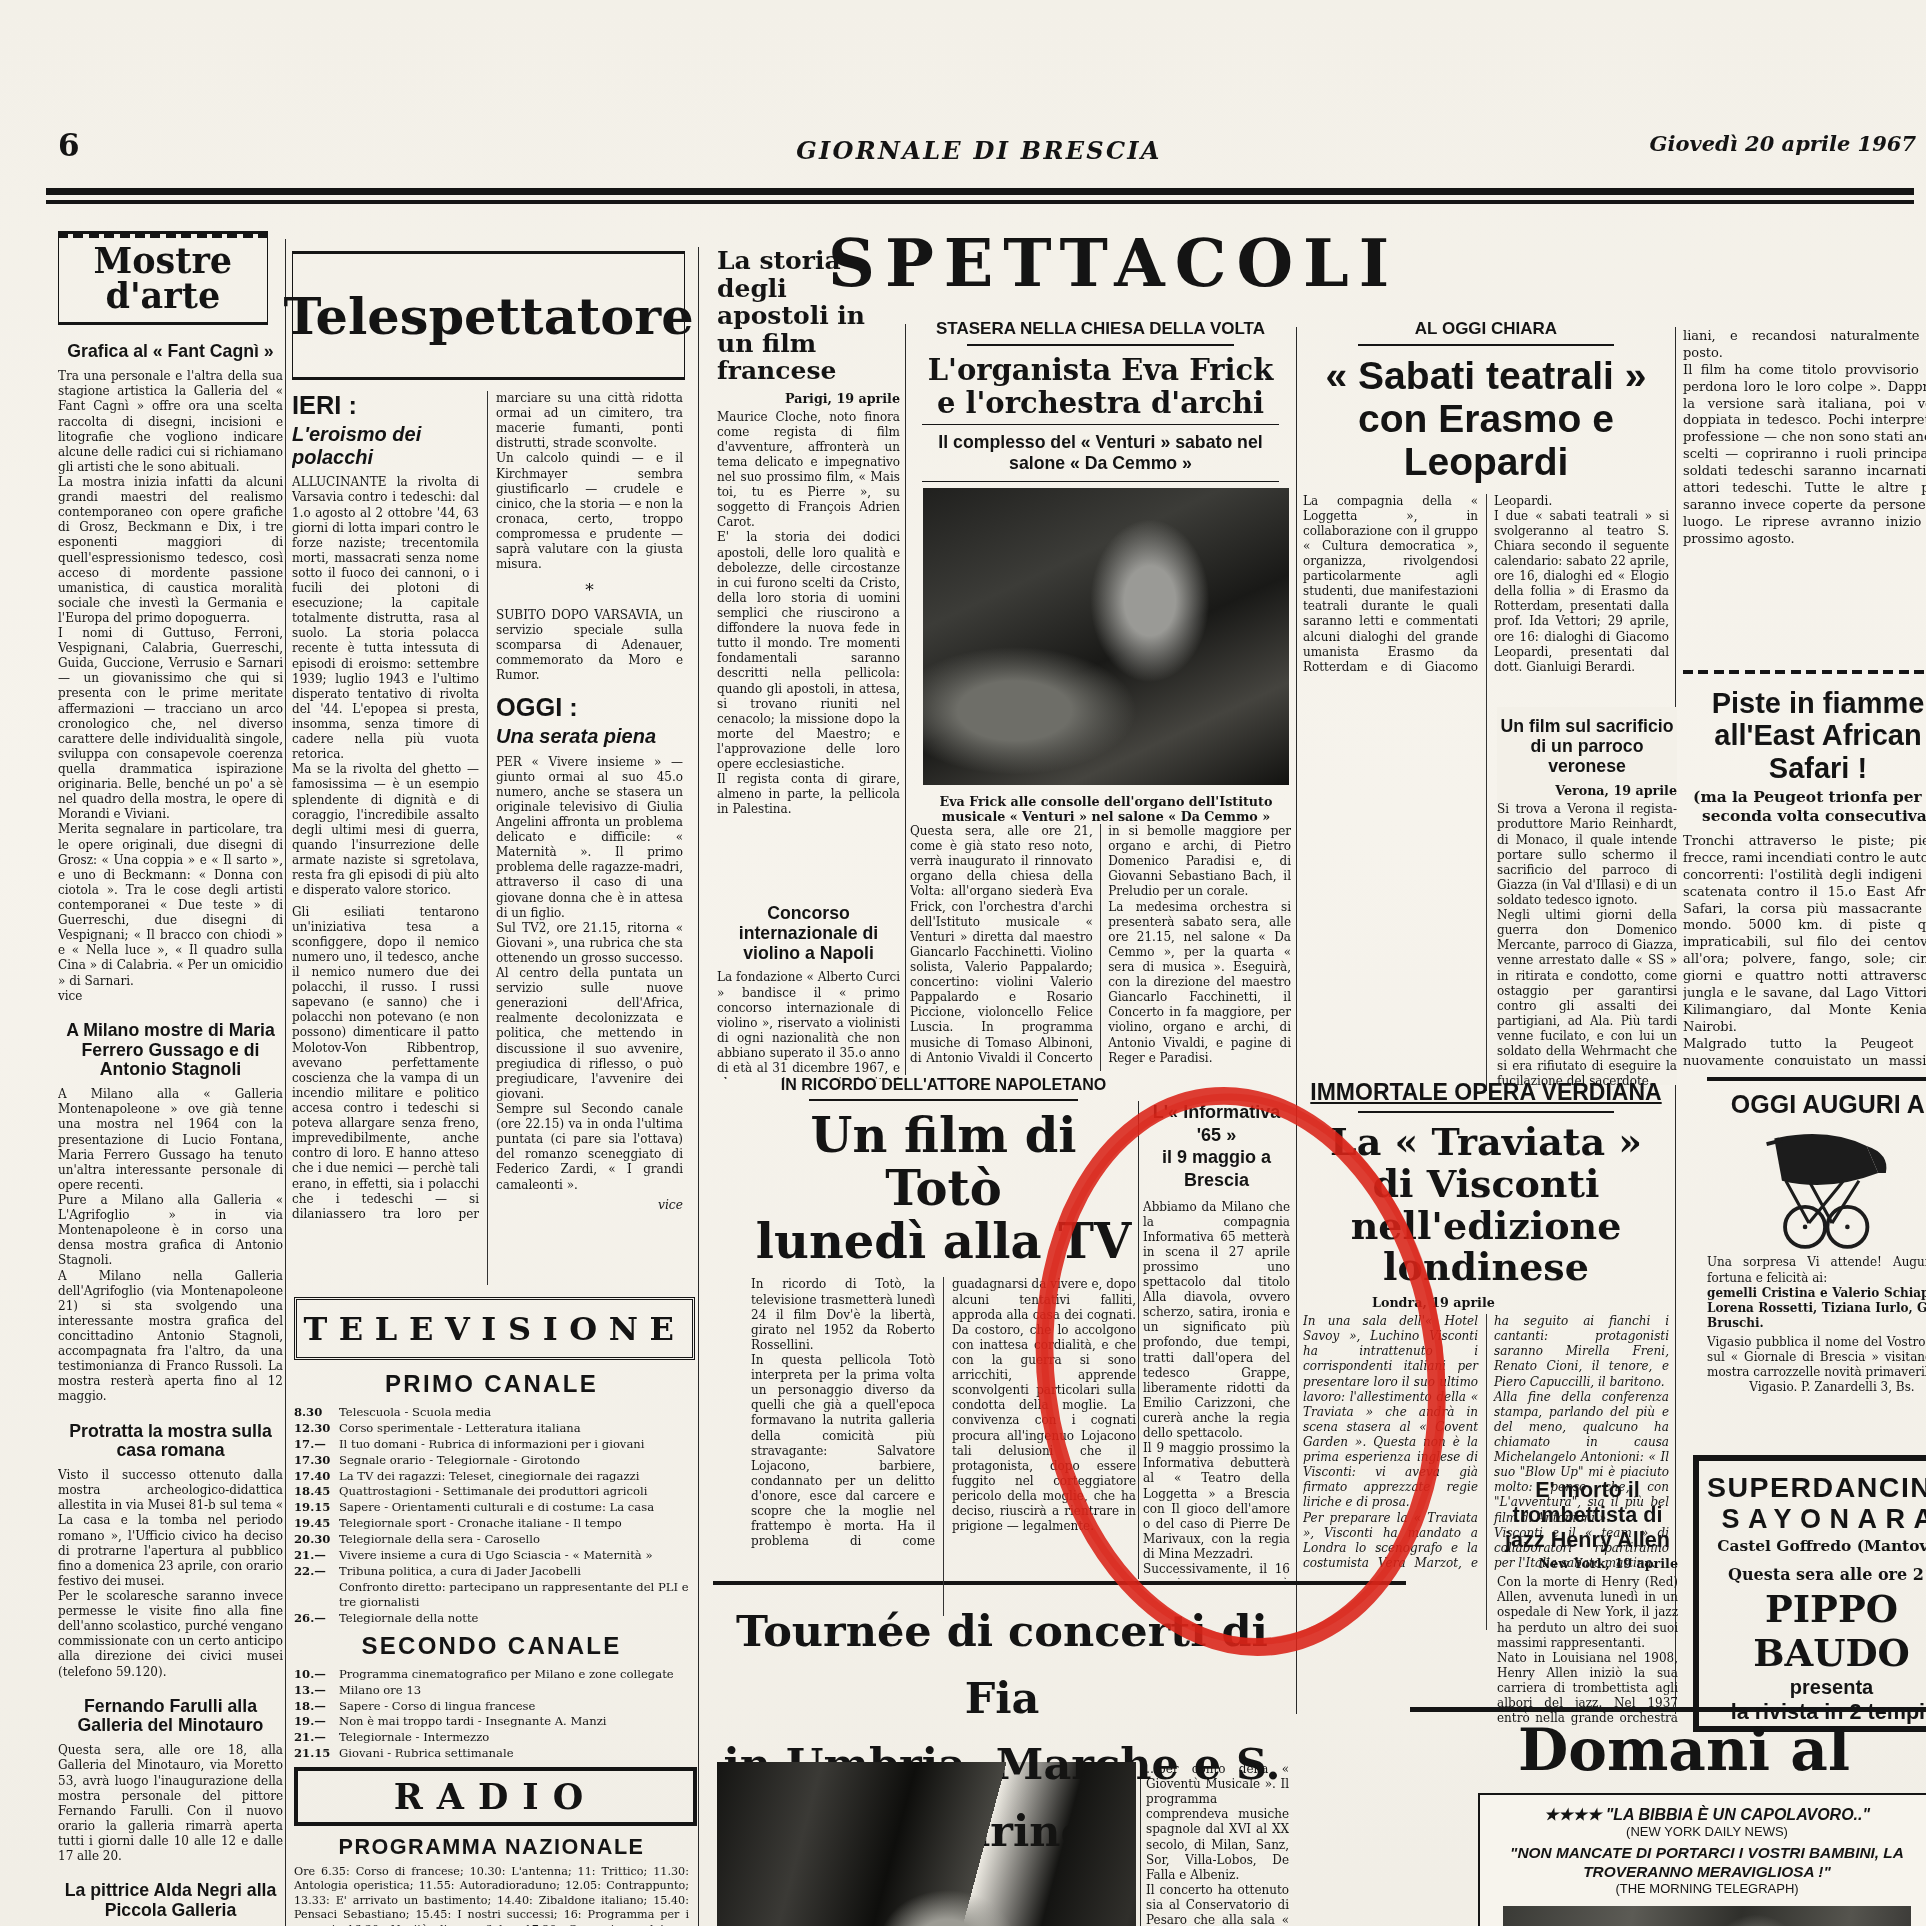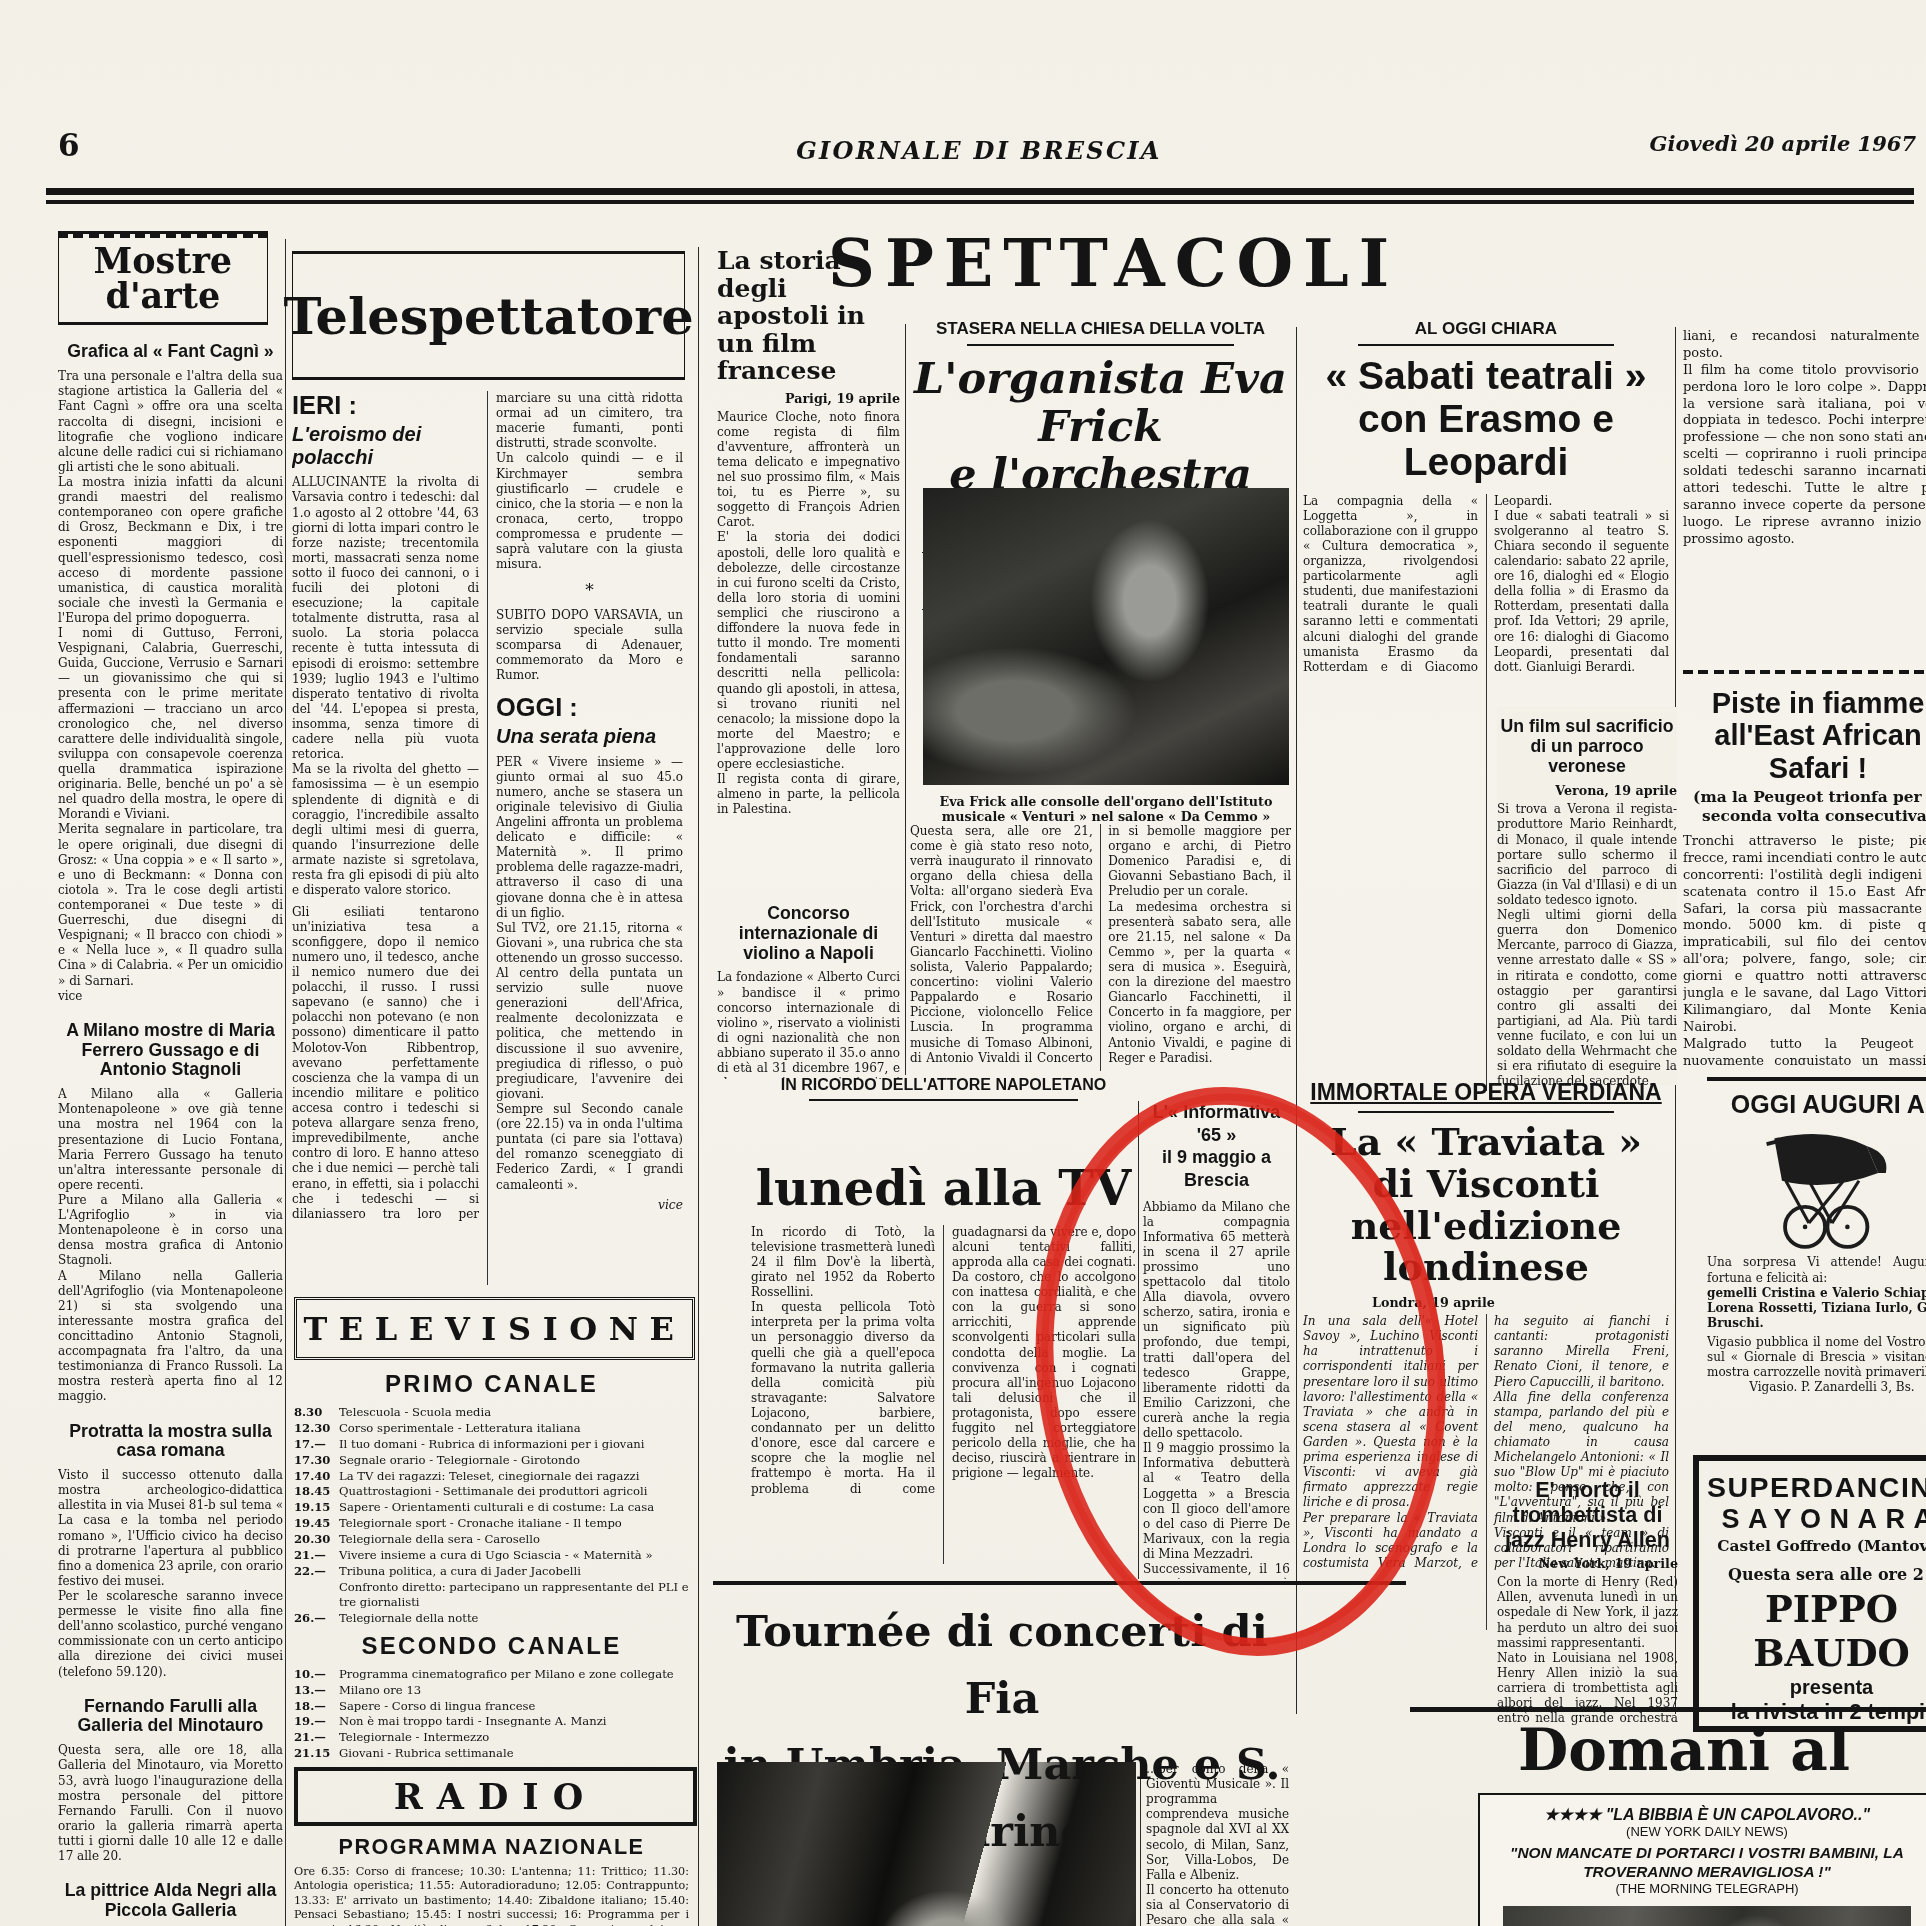--- a/index.html
+++ b/index.html
@@ -53,21 +53,21 @@
   #radio-area{left:294px;top:1827px;width:395px;height:270px;}
   .radio-h{text-align:center;font-family:"Liberation Sans",sans-serif;font-weight:bold;font-size:21.6px;letter-spacing:1.5px;margin:7px 0 4.6px;}
   .radio-p{font-size:11.2px;line-height:1.3;}
   
   #apostoli{left:717px;top:247px;width:183px;height:639px;}
   #apostoli h2{font-size:25px;line-height:1.1;text-align:left;margin:0 0 6.2px;font-weight:bold;}
   #violino{left:717px;top:894px;width:183px;height:185px;}
   
   #frick{left:910px;top:319px;width:381px;height:763px;}
   #frick .kicker{font-size:17px;}
-  #frick h1{font-size:43px;line-height:1.12;font-style:italic;margin:7.7px 0 5.4px;}
+  #frick h1{font-size:29px;line-height:1.12;margin:7.7px 0 5.4px;}
   #frick .deck{font-family:"Liberation Sans",sans-serif;font-weight:bold;font-size:17.7px;text-align:center;border-top:1.9px solid #151515;border-bottom:1.9px solid #151515;padding:7px 0;margin:4.6px 11.6px;}
   #frick-photo{left:923px;top:488px;width:366px;height:297px;background:
      radial-gradient(ellipse 85px 116px at 62% 38%, #9a9a96 0 30%, transparent 70%),
      radial-gradient(ellipse 162px 85px at 25% 75%, #6e6e68 0 35%, transparent 75%),
      linear-gradient(155deg,#20201e 0%,#3c3c38 30%,#191917 55%,#45443f 78%,#121210 100%);}
   #frick-cap{left:917px;top:794px;width:378px;font-weight:bold;font-size:12.7px;text-align:center;}
   #frick-body{left:910px;top:824px;width:381px;height:247px;column-count:2;column-gap:15.4px;column-rule:0.8px solid #333;}
   
   #sabati{left:1303px;top:319px;width:366px;height:763px;}
   #sabati .kicker{font-size:17px;}
@@ -376,21 +376,21 @@
     <div class="body-lg jus pre">Tronchi attraverso le piste; pietre, frecce, rami incendiati contro le auto dei concorrenti: l'ostilità degli indigeni si è scatenata contro il 15.o East African Safari, la corsa più massacrante del mondo. 5000 km. di piste quasi impraticabili, sul filo dei centoventi all'ora; polvere, fango, sole; cinque giorni e quattro notti attraverso la jungla e le savane, dal Lago Vittoria al Kilimangiaro, dal Monte Kenia a Nairobi.
 Malgrado tutto la Peugeot ha nuovamente conquistato un massiccio successo, vincendo la gara con Shankland e Rothwell (404 a iniezione), imponendo quattro vetture (tra cui due nuove 204) tra le dieci classificate al traguardo e monopolizzando la classe da 1000 a 3000.</div>
   </div>
 
   <div class="abs" id="toto">
     <div class="kicker" style="font-size:16px;">
       <span>IN RICORDO DELL'ATTORE NAPOLETANO</span>
       <span class="kick-rule"></span>
     </div>
     <h1 class="headline">
-      <br>
+      <span>Un film di Totò</span><br>
       <span>lunedì alla TV</span>
     </h1>
     <div id="toto-body" class="clip">
       <div class="body-text jus pre">In ricordo di Totò, la televisione trasmetterà lunedì 24 il film Dov'è la libertà, girato nel 1952 da Roberto Rossellini.
 In questa pellicola Totò interpreta per la prima volta un personaggio diverso da quelli che già a quell'epoca formavano la nutrita galleria della comicità più stravagante: Salvatore Lojacono, barbiere, condannato per un delitto d'onore, esce dal carcere e scopre che la moglie nel frattempo è morta. Ha il problema di come guadagnarsi da vivere e, dopo alcuni tentativi falliti, approda alla casa dei cognati. Da costoro, che lo accolgono con inattesa cordialità, e che con la guerra si sono arricchiti, apprende sconvolgenti particolari sulla condotta della moglie. La convivenza con i cognati procura all'ingenuo Lojacono tali delusioni che il protagonista, dopo essere fuggito nel corteggiatore pericolo della moglie, che ha deciso, riuscirà a rientrare in prigione — legalmente.</div>
     </div>
   </div>
 
   <div class="abs clip" id="informativa">
     <h2>

